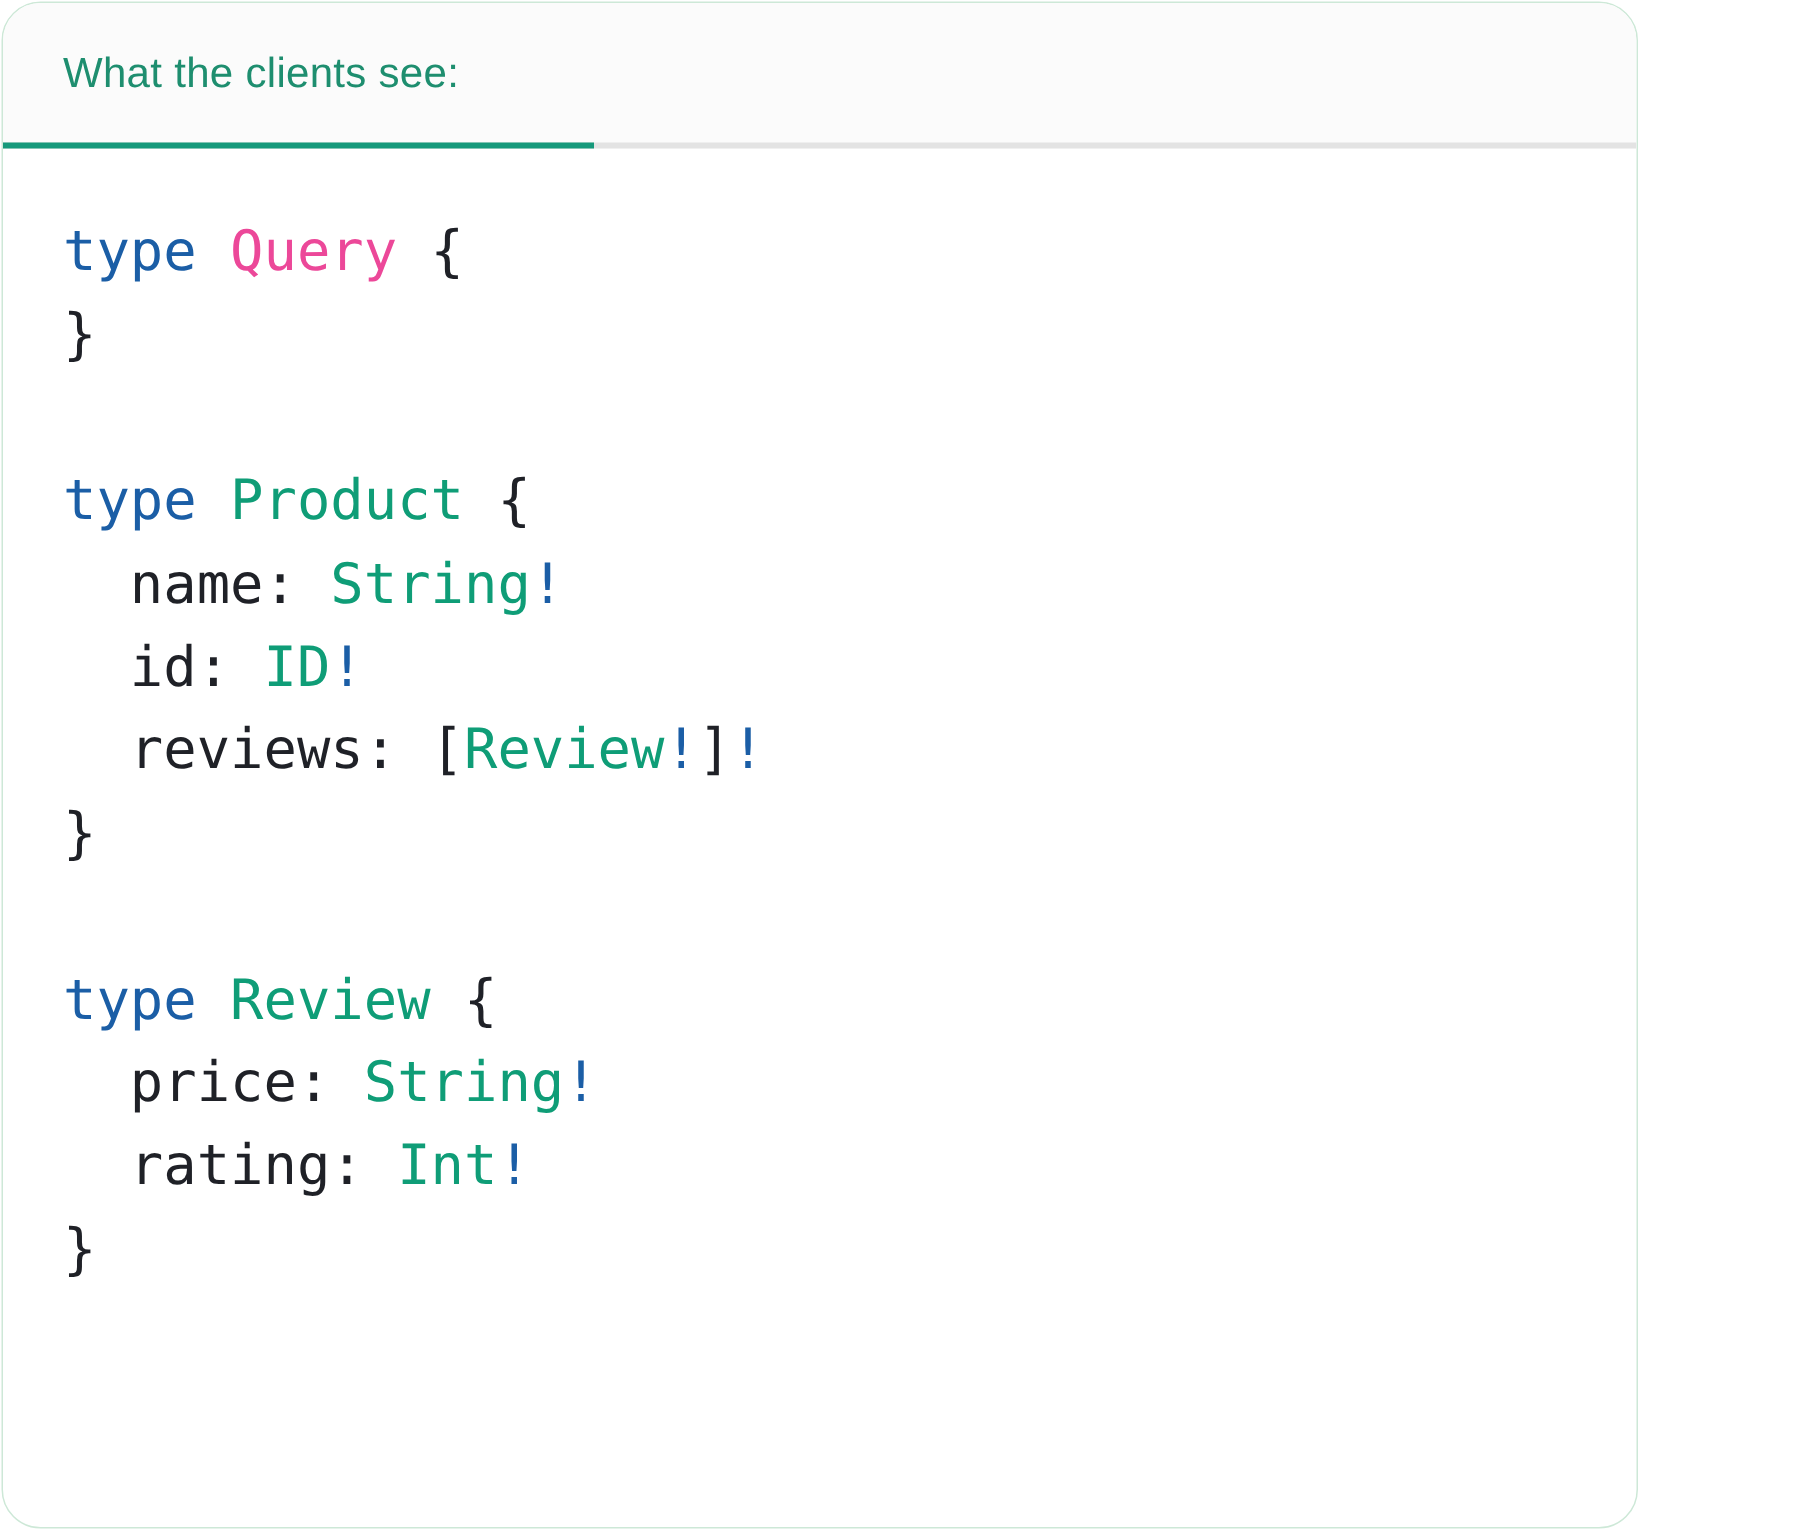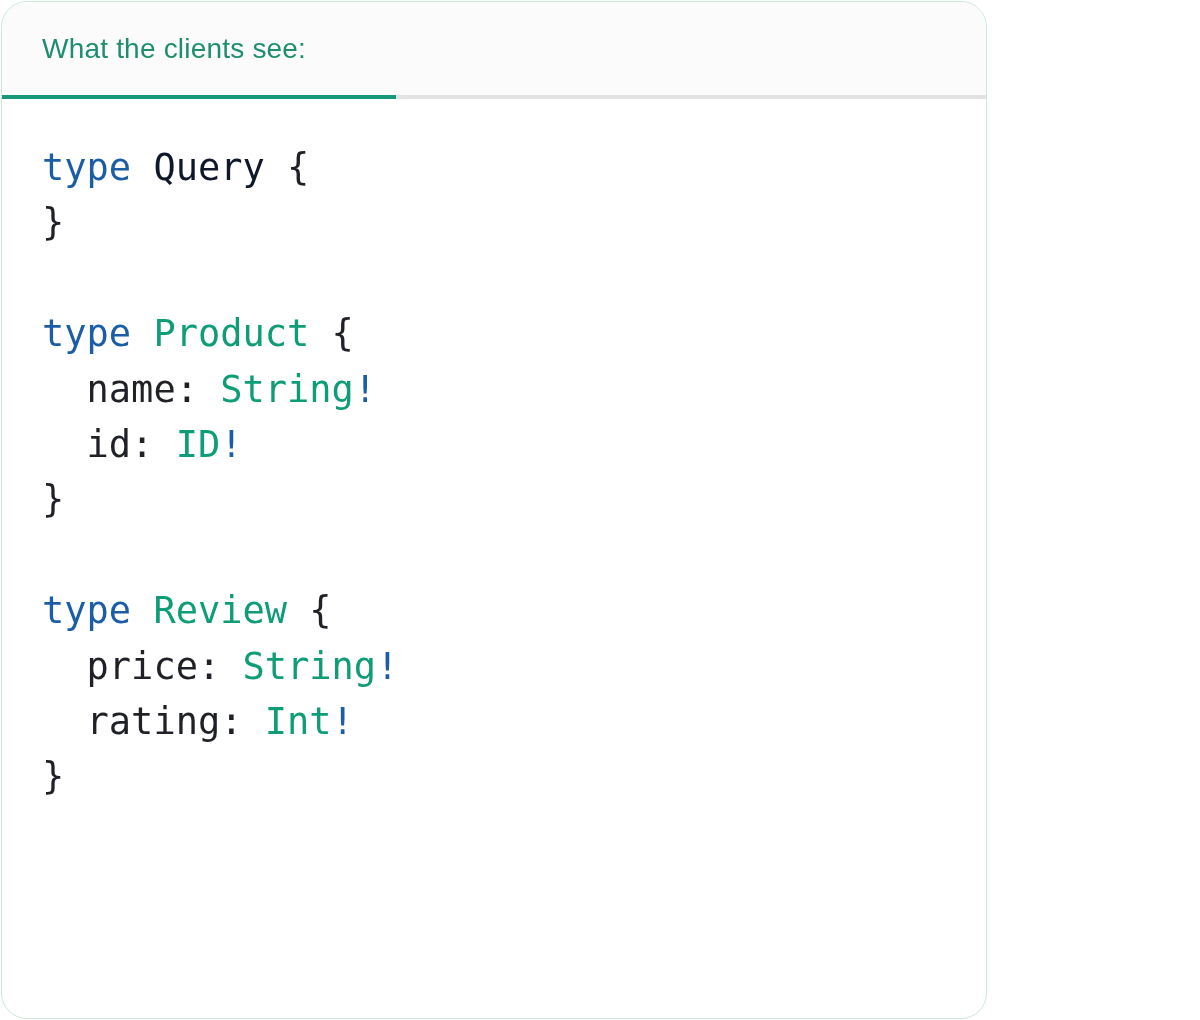--- a/index.html
+++ b/index.html
@@ -3,21 +3,21 @@
 <meta charset="utf-8">
 <style>
   html, body { margin: 0; padding: 0; background: #ffffff; }
   body {
     width: 1200px; height: 1020px;
     font-family: "Liberation Sans", sans-serif;
     overflow: hidden;
   }
   .card {
     box-sizing: border-box;
-    width: 986px; height: 1018px;
+    width: 1091px; height: 1018px;
     margin: 1px;
     background: #ffffff;
     border: 1px solid var(--c-cardBorder, #cde8d7);
     border-radius: 26px;
     overflow: hidden;
   }
   .tab-bar {
     position: relative;
     box-sizing: border-box;
     height: 97px;
@@ -63,26 +63,27 @@
 <body>
 
 <div class="card">
   <div class="tab-bar">
     <div class="tab">
       <span class="tab-label">What the clients see:</span>
     </div>
     <div class="tab-indicator"></div>
   </div>
   <div class="code">
-      <div class="code-line"><span style="color: rgb(27, 94, 166);">type</span><span style="color: rgb(31, 33, 39);"> </span><span style="color: #0f172a;">Query</span><span style="color: rgb(31, 33, 39);"> {</span></div>
+      <div class="code-line"><span style="color: rgb(27, 94, 166);">type</span><span style="color: rgb(31, 33, 39);"> </span><span style="color: #ec4899;">Query</span><span style="color: rgb(31, 33, 39);"> {</span></div>
       <div class="code-line"><span style="color: rgb(31, 33, 39);">}</span></div>
       <div class="code-line">&nbsp;</div>
       <div class="code-line"><span style="color: rgb(27, 94, 166);">type</span><span style="color: rgb(31, 33, 39);"> </span><span style="color: rgb(15, 157, 119);">Product</span><span style="color: rgb(31, 33, 39);"> {</span></div>
       <div class="code-line"><span style="color: rgb(31, 33, 39);">  name: </span><span style="color: rgb(15, 157, 119);">String</span><span style="color: rgb(27, 94, 166);">!</span></div>
       <div class="code-line"><span style="color: rgb(31, 33, 39);">  id: </span><span style="color: rgb(15, 157, 119);">ID</span><span style="color: rgb(27, 94, 166);">!</span></div>
+      <div class="code-line"><span style="color: rgb(31, 33, 39);">  reviews: [</span><span style="color: rgb(15, 157, 119);">Review</span><span style="color: rgb(27, 94, 166);">!</span><span style="color: rgb(31, 33, 39);">]</span><span style="color: rgb(27, 94, 166);">!</span></div>
       <div class="code-line"><span style="color: rgb(31, 33, 39);">}</span></div>
       <div class="code-line">&nbsp;</div>
       <div class="code-line"><span style="color: rgb(27, 94, 166);">type</span><span style="color: rgb(31, 33, 39);"> </span><span style="color: rgb(15, 157, 119);">Review</span><span style="color: rgb(31, 33, 39);"> {</span></div>
       <div class="code-line"><span style="color: rgb(31, 33, 39);">  price: </span><span style="color: rgb(15, 157, 119);">String</span><span style="color: rgb(27, 94, 166);">!</span></div>
       <div class="code-line"><span style="color: rgb(31, 33, 39);">  rating: </span><span style="color: rgb(15, 157, 119);">Int</span><span style="color: rgb(27, 94, 166);">!</span></div>
       <div class="code-line"><span style="color: rgb(31, 33, 39);">}</span></div>
     </div>
 </div>
 
 </body></html>

